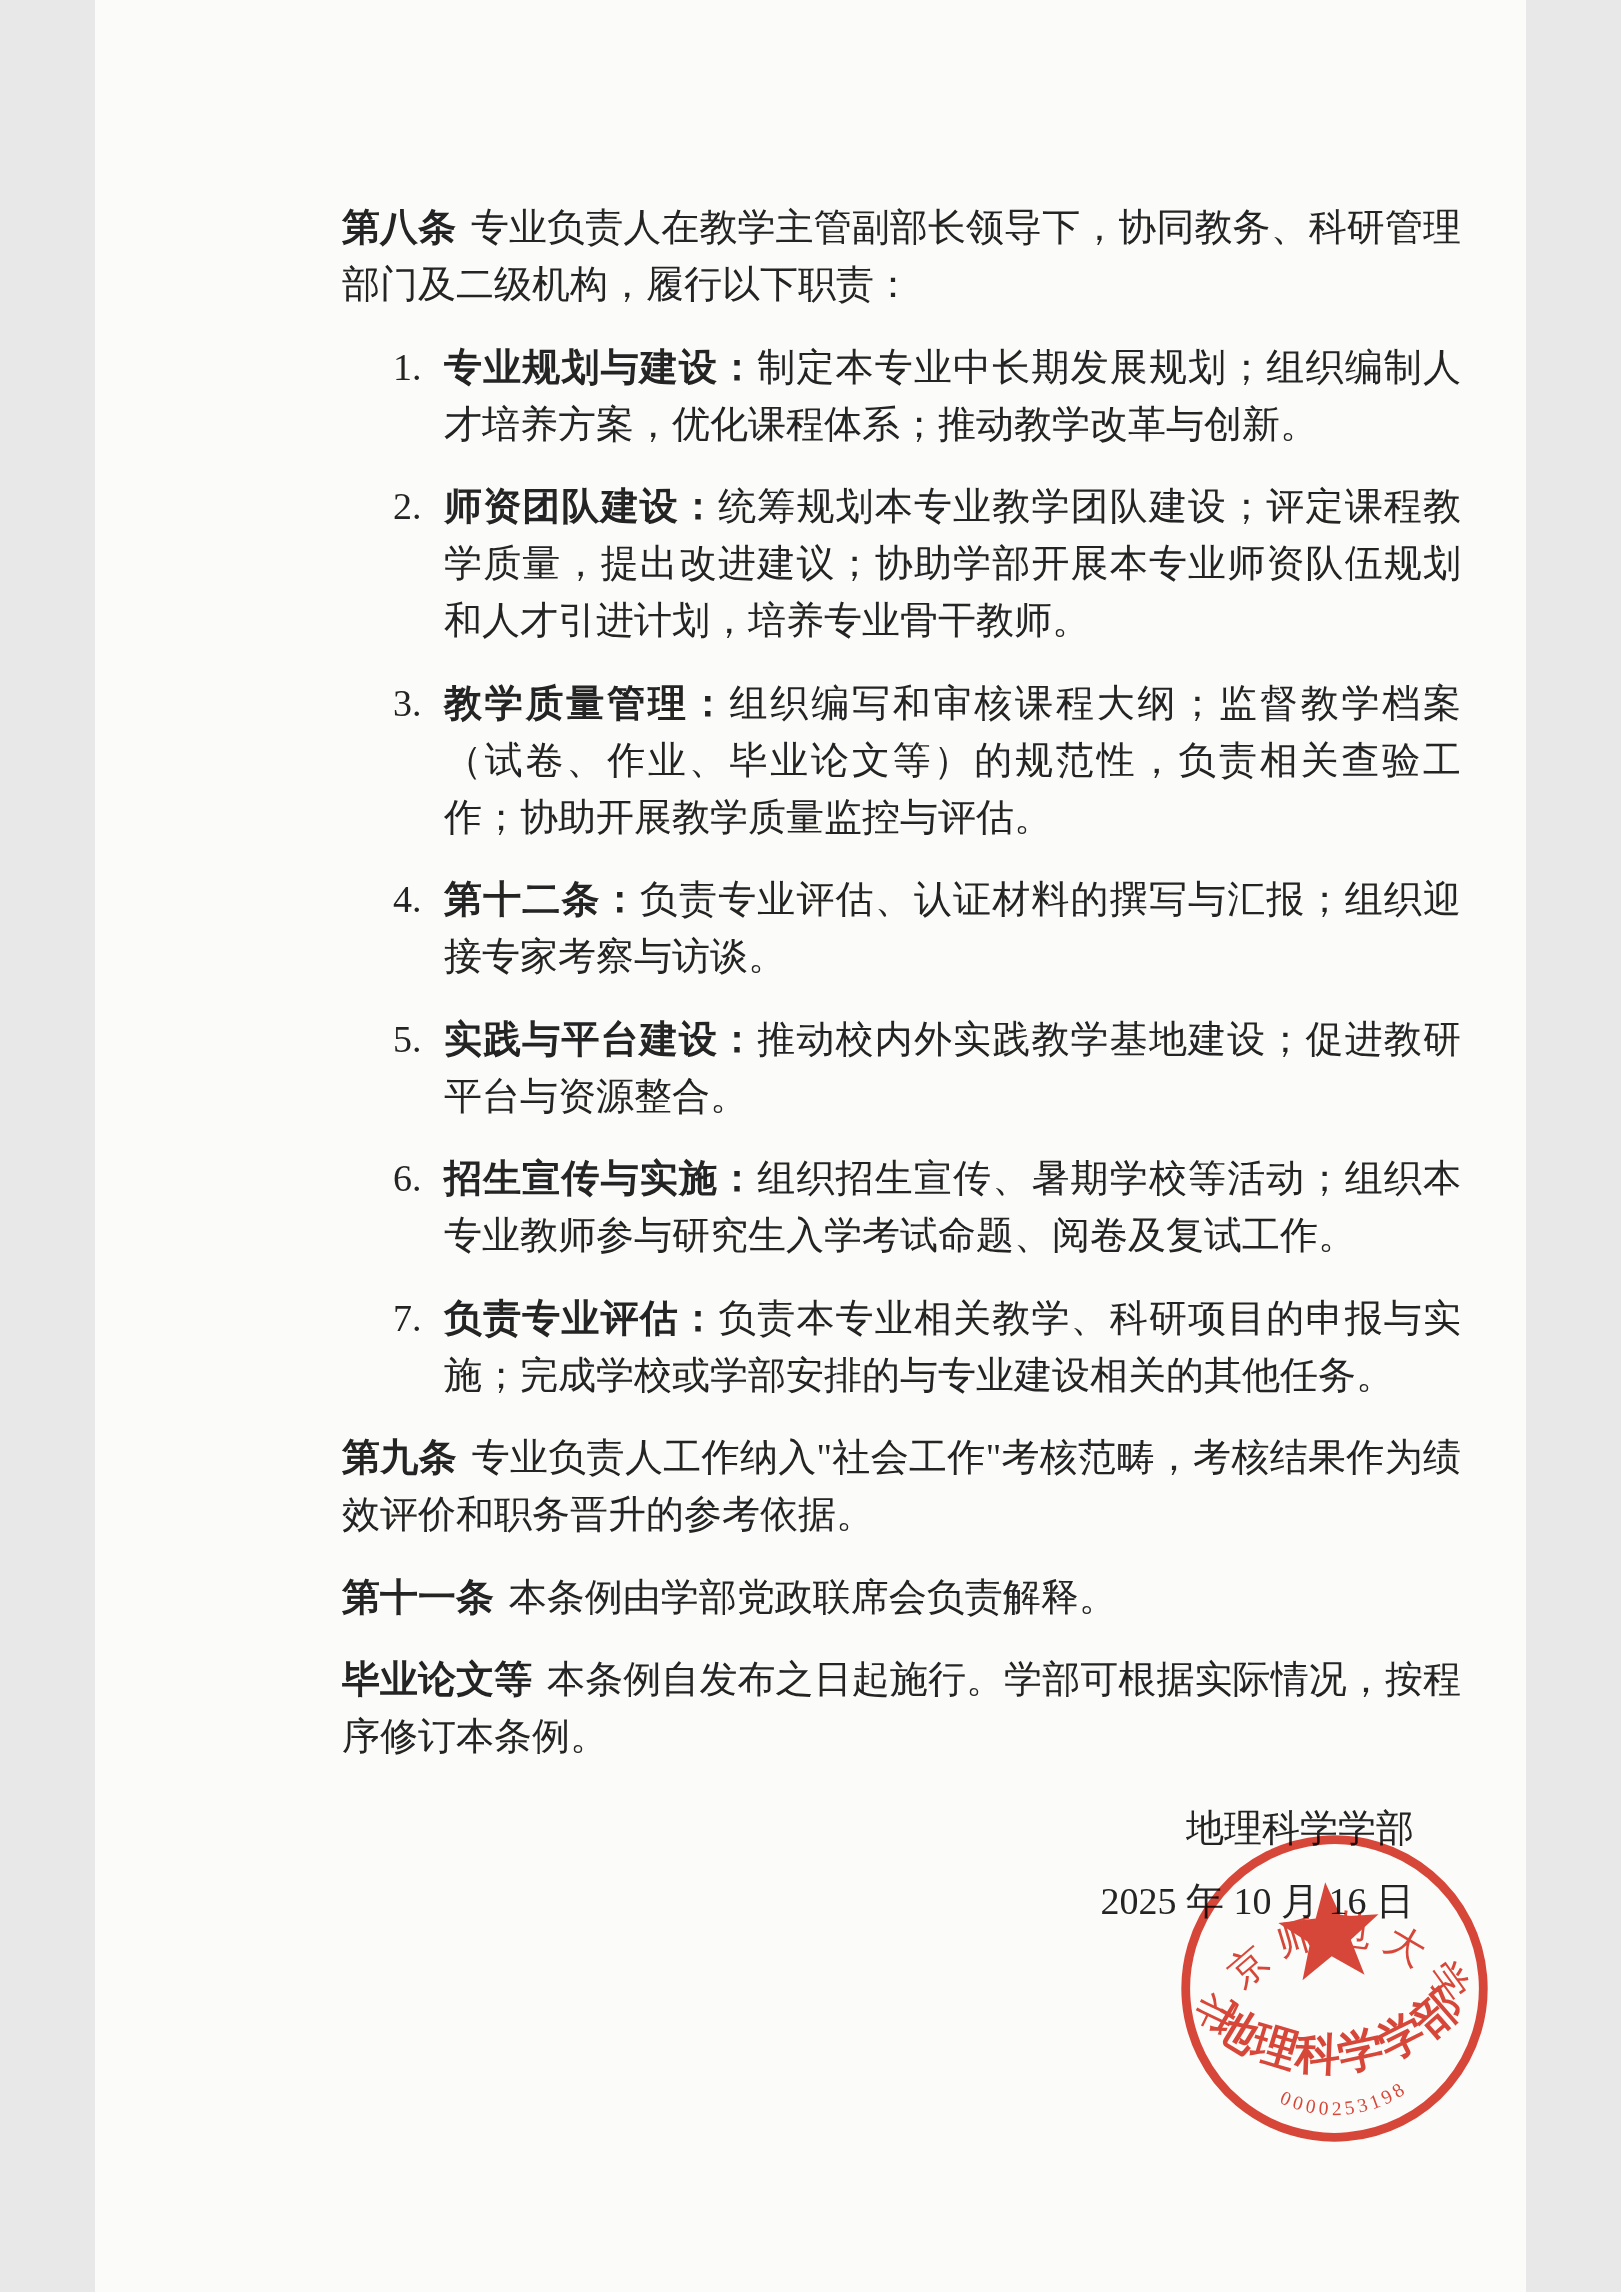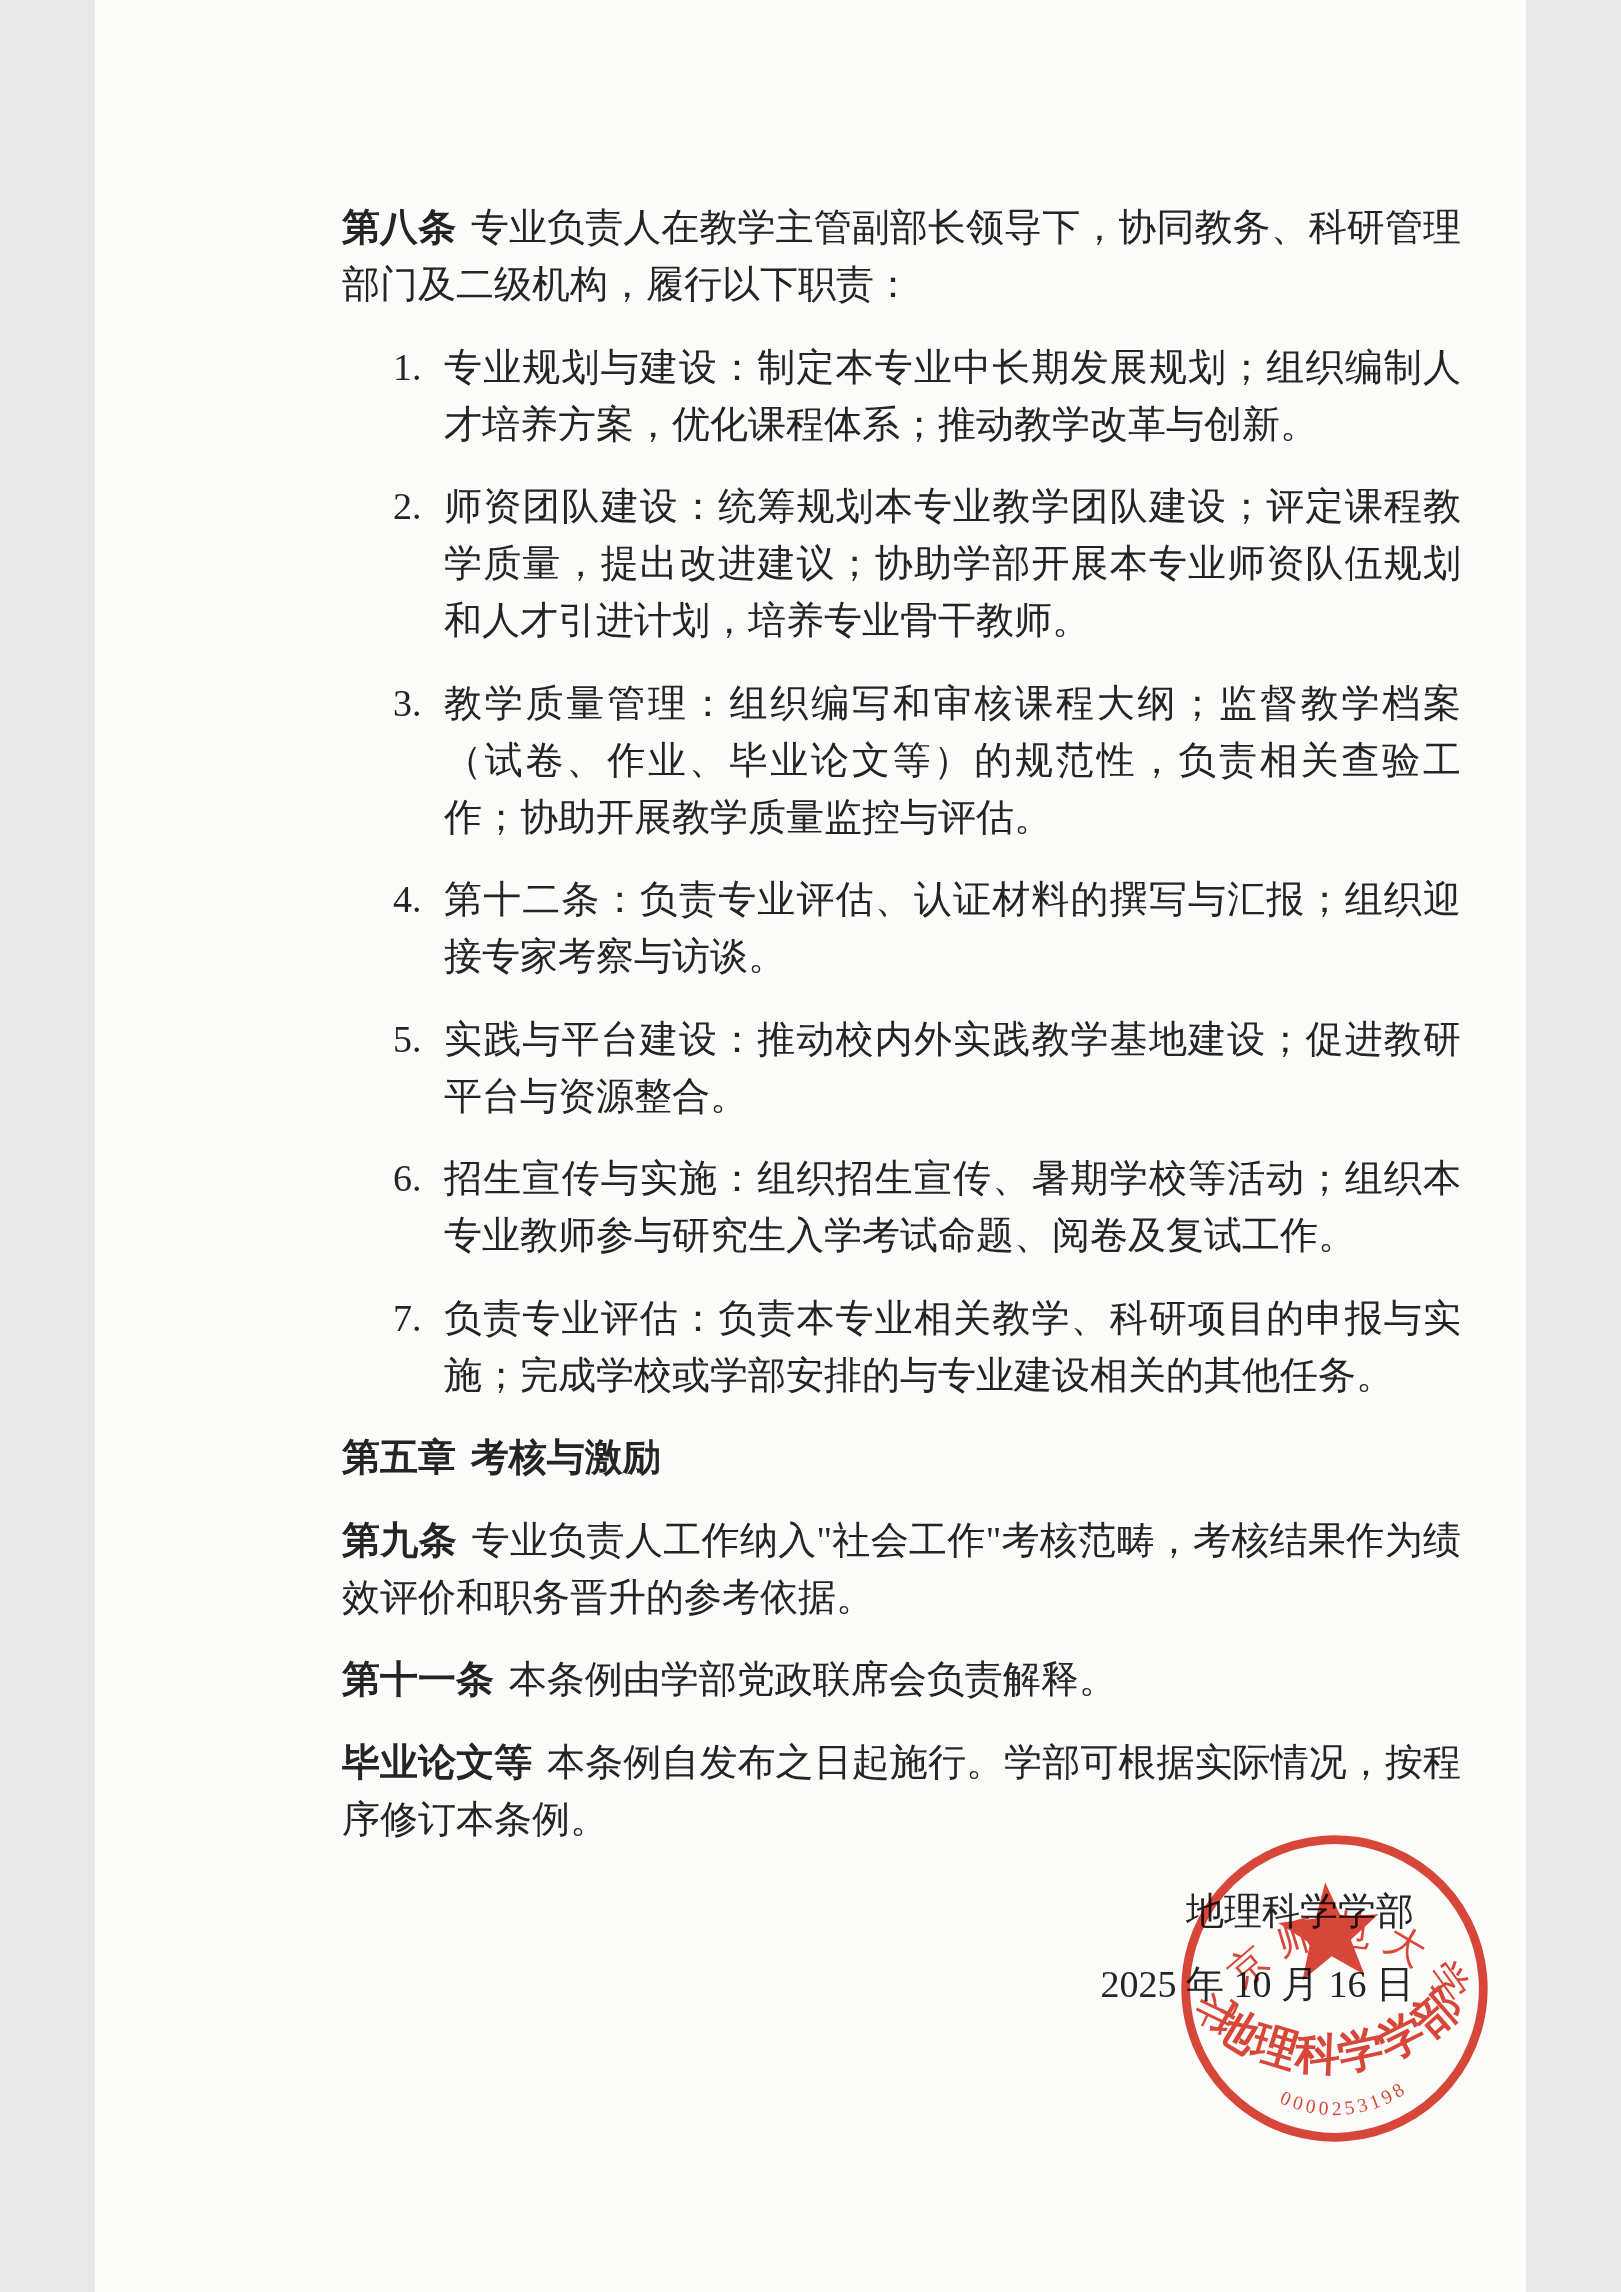--- a/index.html
+++ b/index.html
@@ -14,21 +14,21 @@
   }
   .content{
     position:absolute;left:247px;top:199px;width:1119px;
     font-size:38px;line-height:57px;
     text-align:justify;text-justify:inter-character;
   }
   .content p{margin:0 0 25.5px 0;}
   .lbl{font-weight:bold;margin-right:14.7px;}
   .duty{position:relative;padding-left:102px;margin:0 0 25.5px 0;}
   .duty .num{position:absolute;left:51px;top:0;}
-  .duty .ttl{font-weight:normal;}
+  .duty .ttl{font-weight:bold;}
   .chapter{font-weight:bold;}
   .chapter .ch-title{margin-left:14.7px;}
   .signature{margin-top:29px;text-align:right;padding-right:47px;}
   .sig-name{line-height:69px;}
   .sig-date{line-height:76px;}
   
   .seal{
     position:absolute;left:1078px;top:1827px;width:323px;height:323px;
     transform:rotate(-5deg);
     mix-blend-mode:multiply;
@@ -67,21 +67,20 @@
     </div>
 
     <div class="duty">
       <span class="num">6.</span><span class="ttl">招生宣传与实施：</span><span>组织招生宣传、暑期学校等活动；组织本专业教师参与研究生入学考试命题、阅卷及复试工作。</span>
     </div>
 
     <div class="duty">
       <span class="num">7.</span><span class="ttl">负责专业评估：</span><span>负责本专业相关教学、科研项目的申报与实施；完成学校或学部安排的与专业建设相关的其他任务。</span>
     </div>
 
-    <p class="chapter"><span>第五章</span><span class="ch-title">考核与激励</span></p>
 
     <p><span class="lbl">第九条</span><span>专业负责人工作纳入"社会工作"考核范畴，考核结果作为绩效评价和职务晋升的参考依据。</span></p>
 
 
     <p><span class="lbl">第十一条</span><span>本条例由学部党政联席会负责解释。</span></p>
 
     <p><span class="lbl">毕业论文等</span><span>本条例自发布之日起施行。学部可根据实际情况，按程序修订本条例。</span></p>
 
     <div class="signature">
       <div class="sig-name">地理科学学部</div>

